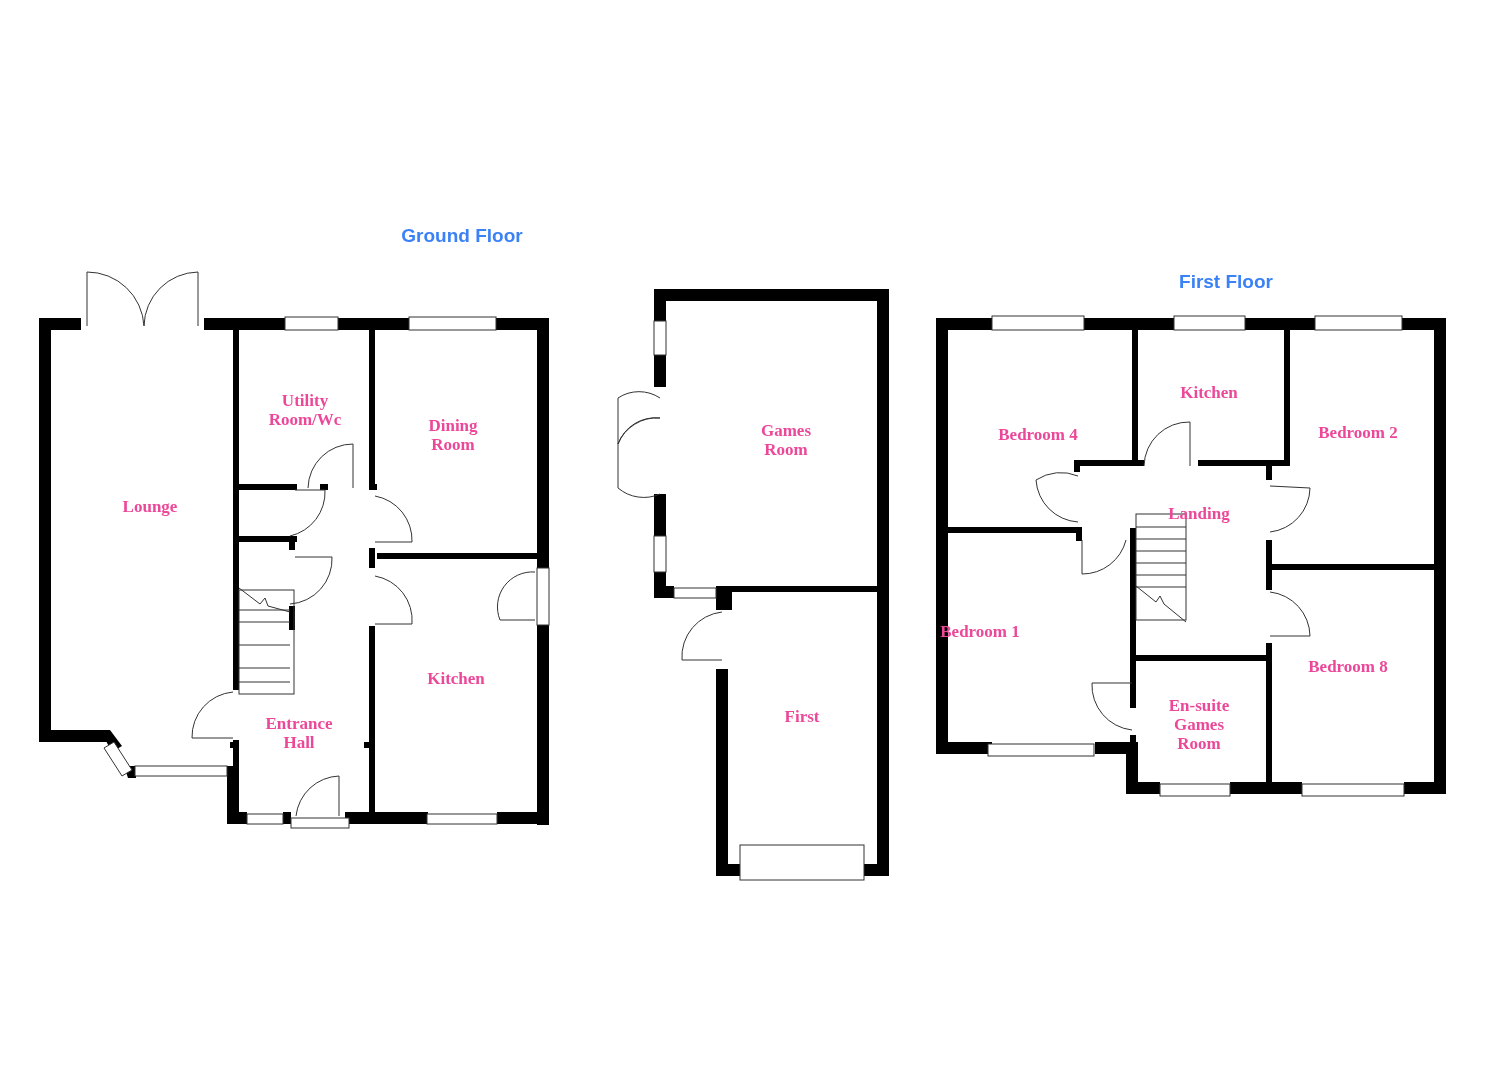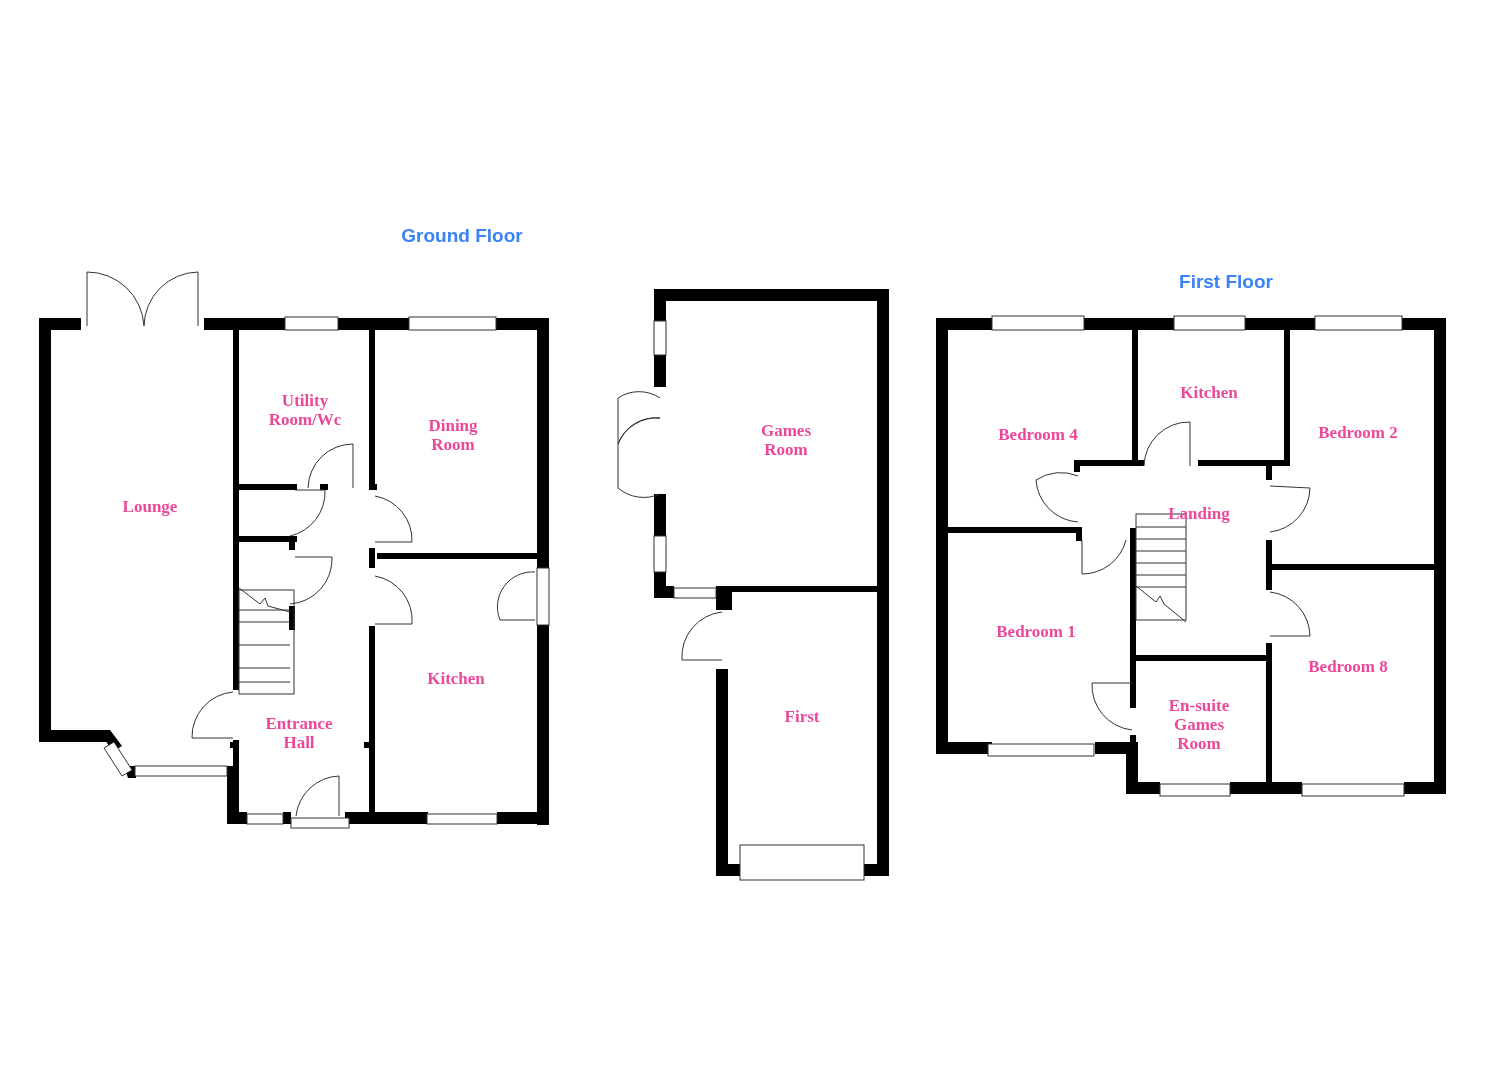--- a/index.html
+++ b/index.html
@@ -181,17 +181,17 @@
 Hall</div>
 
 <div class="lbl" style="left:786px; top:440px;">Games
 Room</div>
 <div class="lbl" style="left:802px; top:716px;">First</div>
 
 <div class="lbl" style="left:1038px; top:421px;margin-top:13px;">Bedroom 4</div>
 <div class="lbl" style="left:1209px; top:392px;">Kitchen</div>
 <div class="lbl" style="left:1358px; top:432px;">Bedroom 2</div>
 <div class="lbl" style="left:1199px; top:513px;">Landing</div>
-<div class="lbl" style="left:1036px; top:631px;">Bedroom 1</div>
+<div class="lbl" style="left:980px; top:631px;">Bedroom 1</div>
 <div class="lbl" style="left:1199px; top:724px;">En-suite
 Games
 Room</div>
 <div class="lbl" style="left:1348px; top:666px;">Bedroom 8</div>
 
 </body></html>

